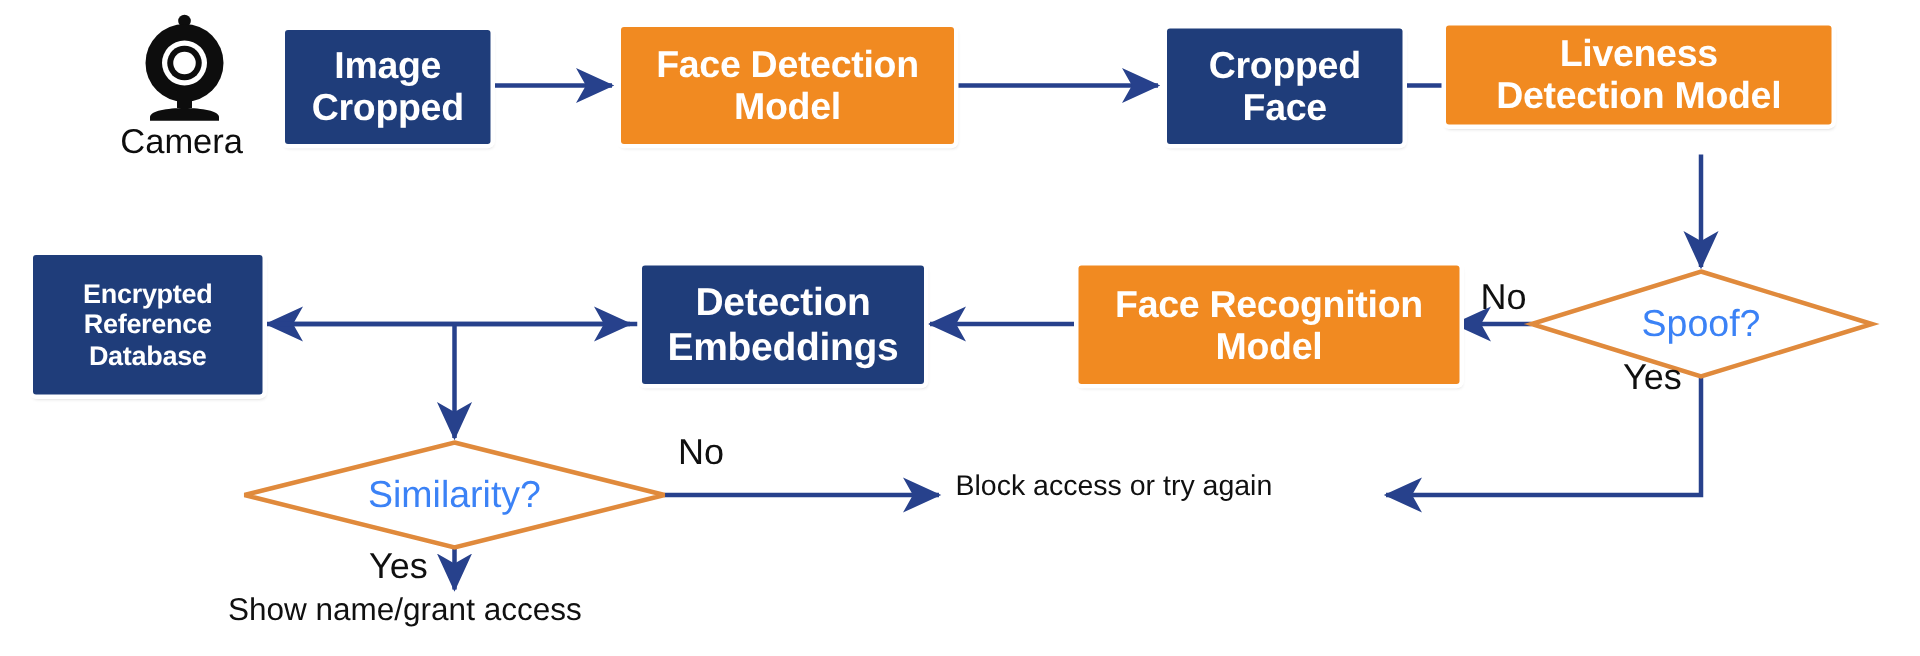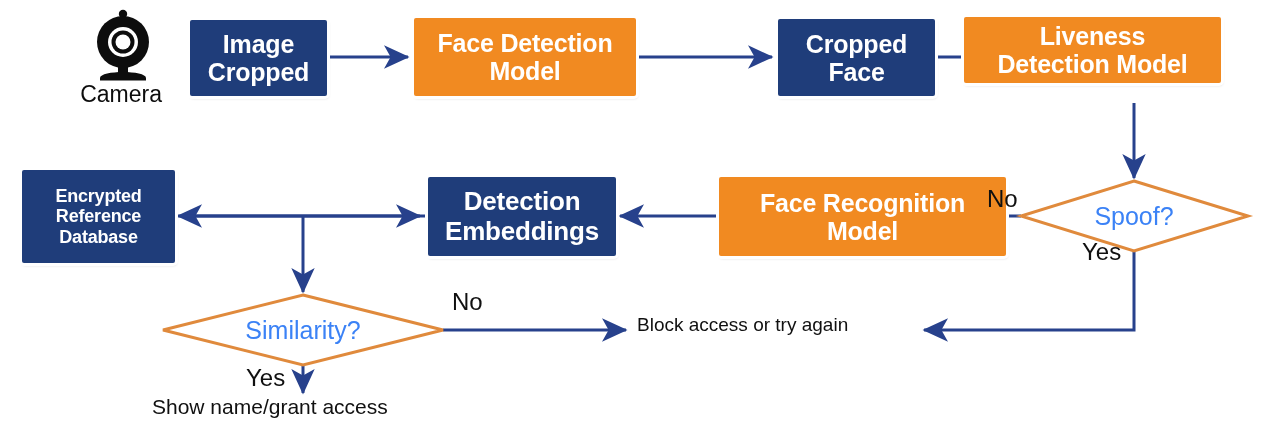--- a/index.html
+++ b/index.html
@@ -161,21 +161,21 @@
     </div>
   </div>
 
   <div class="node node-blue" style="left:428px; top:177px; width:188px; height:79px; font-size:26px;">
     <div class="lines">
       <div>Detection</div>
       <div>Embeddings</div>
     </div>
   </div>
 
-  <div class="node node-orange" style="left:719px; top:177px; width:287px; height:79px; font-size:25px;">
+  <div class="node node-orange" style="left:719px; top:177px; width:254px; height:79px; font-size:25px;">
     <div class="lines">
       <div>Face Recognition</div>
       <div>Model</div>
     </div>
   </div>
 
   <div class="diamond-label" style="left:1054px; top:198px; width:160px; height:36px; font-size:25px;">Spoof?</div>
 
   <div class="diamond-label" style="left:213px; top:312px; width:180px; height:36px; font-size:25px;">Similarity?</div>
 

